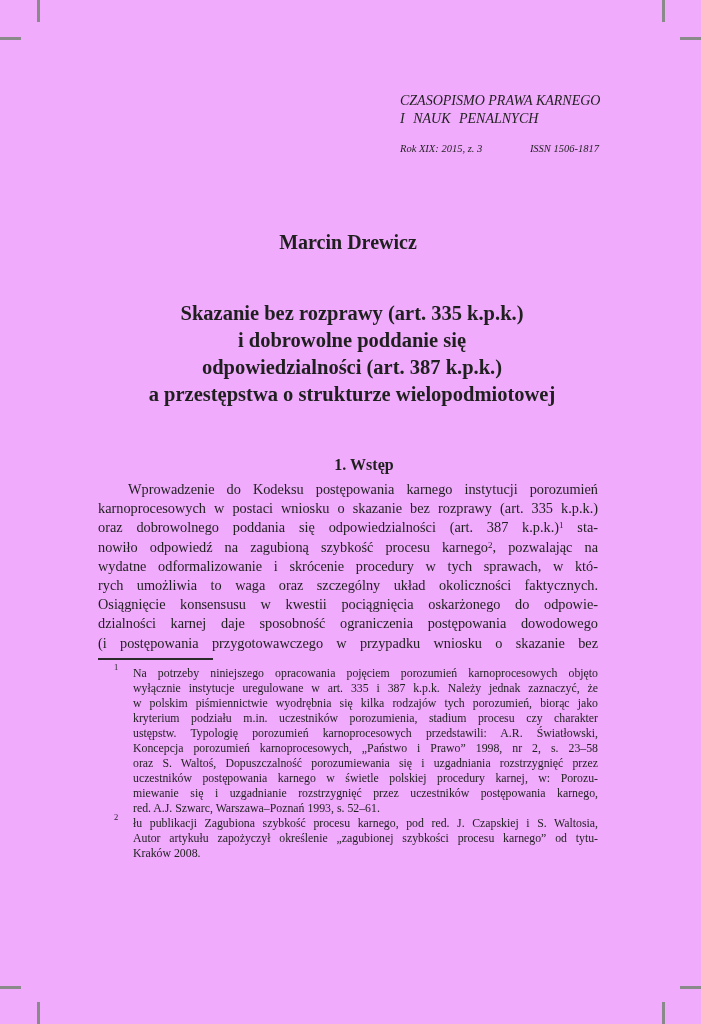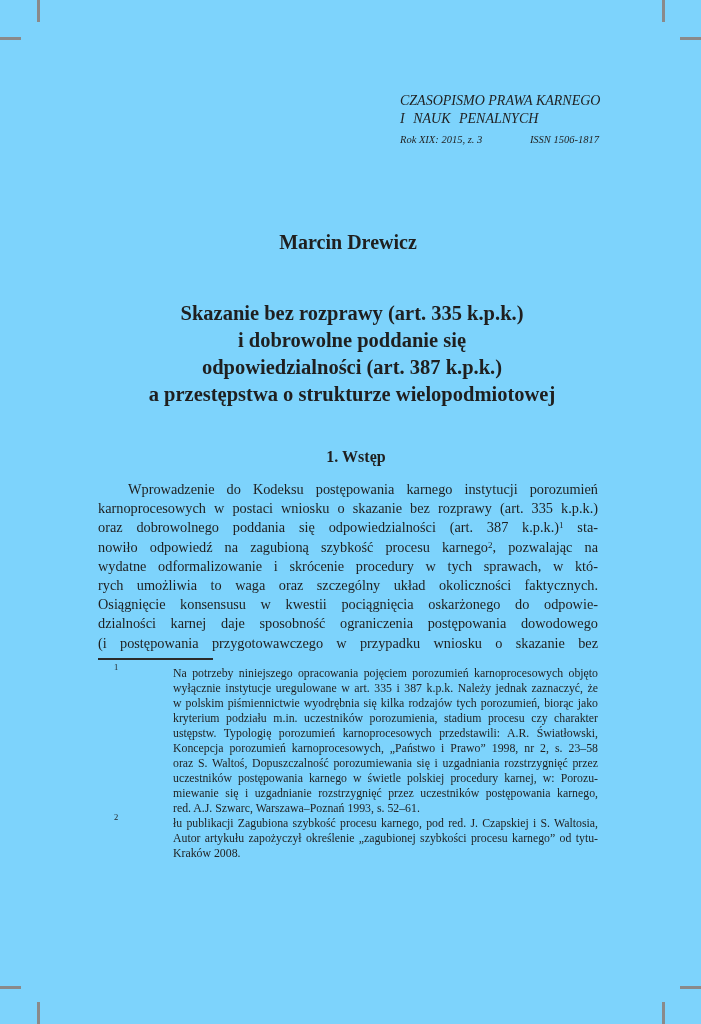--- a/index.html
+++ b/index.html
@@ -1,20 +1,20 @@
 <!DOCTYPE html>
 <html><head>
 <meta charset="utf-8">
 <style>
   html, body { margin: 0; padding: 0; background: #e8e8e8; }
   .page {
     position: relative;
     width: 701px;
     height: 1024px;
-    background: #7dd3fc;
+    background: #f0abfc;
     font-family: "Liberation Serif", serif;
     color: #1f1f1f;
     overflow: hidden;
   }
   
   .crop { position: absolute; background: #8a8a8a; }
   .crop.v { width: 2.5px; height: 22px; }
   .crop.h { width: 21px; height: 2.5px; }
   .tl-v { left: 37px; top: 0; }
   .tl-h { left: 0; top: 37px; }
@@ -30,40 +30,40 @@
     position: absolute;
     left: 400px; top: 92px; width: 199px;
     font-style: italic;
     line-height: 18.3px;
     font-size: 14px;
     white-space: nowrap;
   }
   .jline2 { word-spacing: 5px; }
   .jline3 {
     display: flex; justify-content: space-between;
-    font-size: 10.5px; line-height: 13px; margin-top: 4px;
+    font-size: 10.5px; line-height: 13px; margin-top: 13px;
   }
 
   .author {
     position: absolute;
     left: 98px; top: 231px; width: 500px;
     text-align: center;
     font-weight: bold; font-size: 20px;
   }
   .title {
     position: absolute;
     left: 88px; top: 296px; width: 520px;
     margin: 4px;
     text-align: center;
     font-weight: bold; font-size: 20.5px; line-height: 27px;
   }
   .section-heading {
     position: absolute;
     left: 98px; top: 439px; width: 500px;
-    margin: 8px;
+    margin: 16px;
     text-align: center;
     font-weight: bold; font-size: 16px; line-height: 20px;
   }
 
   
   .body-block {
     position: absolute;
     left: 98px; top: 480px; width: 500px;
     font-size: 14.3px; line-height: 19.2px;
   }
@@ -84,21 +84,21 @@
   .footnotes {
     position: absolute;
     left: 98px; top: 666px; width: 500px;
     font-size: 11.8px; line-height: 15px;
   }
   .footnote { position: relative; padding-left: 35px; }
   .fn-marker {
     position: absolute; left: 16px; top: 1px;
     font-size: 8.5px; line-height: 0;
   }
-  .fline { text-align: justify; text-align-last: justify; margin-left: 40px; }
+  .fline { text-align: justify; text-align-last: justify; }
   .fline.lastline { text-align-last: left; }
   .it { }
 </style>
 </head>
 <body>
 
 <div class="page">
 
   <div class="crop v tl-v"></div>
   <div class="crop h tl-h"></div>

